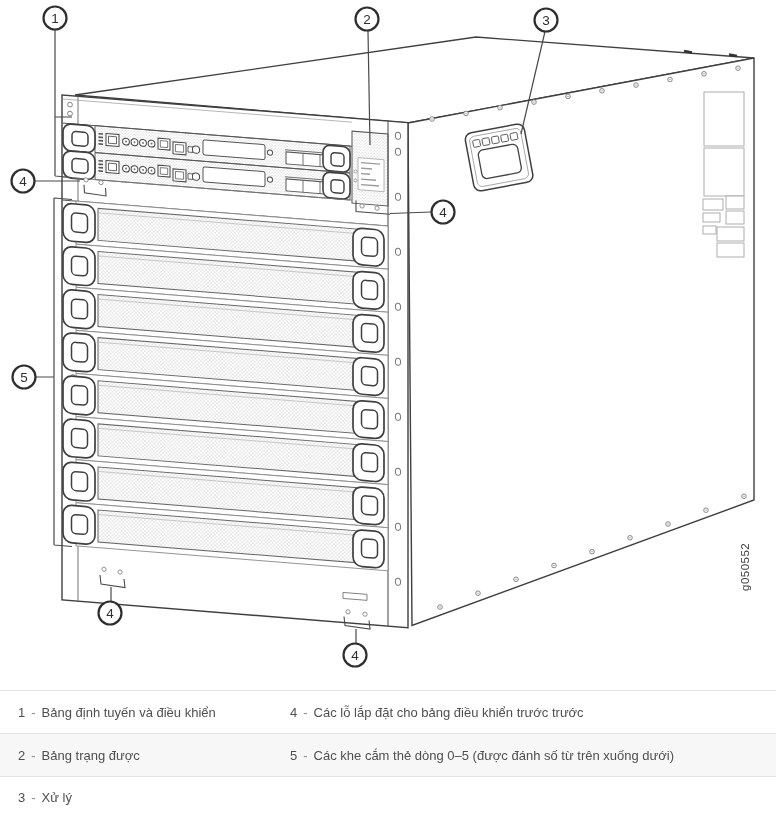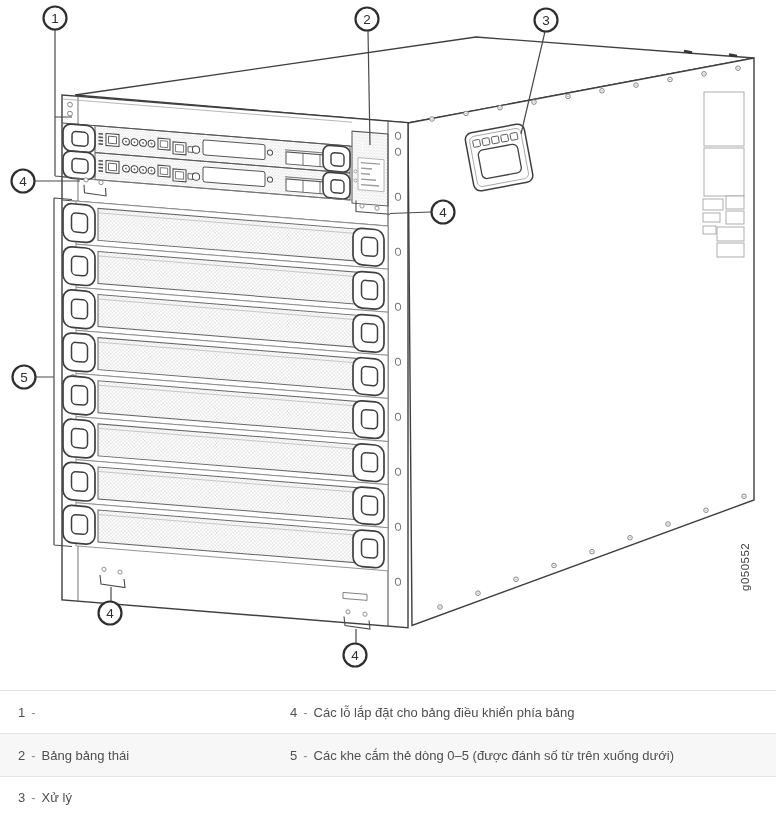--- a/index.html
+++ b/index.html
@@ -273,32 +273,33 @@
       <text class="callout-num" x="24" y="381.8">5</text>
     </g>
   </g>
 </svg>
 
 <div class="legend">
   <div class="legend-row r1">
     <div class="cell left">
       <span class="num">1</span>
       <span class="sep">-</span>
+      <span class="txt">Bảng định tuyến và điều khiển</span>
     </div>
     <div class="cell right">
       <span class="num">4</span>
       <span class="sep">-</span>
-      <span class="txt">Các lỗ lắp đặt cho bảng điều khiển phía bảng</span>
+      <span class="txt">Các lỗ lắp đặt cho bảng điều khiển trước trước</span>
     </div>
   </div>
   <div class="legend-row r2">
     <div class="cell left">
       <span class="num">2</span>
       <span class="sep">-</span>
-      <span class="txt">Bảng bảng thái</span>
+      <span class="txt">Bảng trạng được</span>
     </div>
     <div class="cell right">
       <span class="num">5</span>
       <span class="sep">-</span>
       <span class="txt">Các khe cắm thẻ dòng 0–5 (được đánh số từ trên xuống dưới)</span>
     </div>
   </div>
   <div class="legend-row r3">
     <div class="cell left">
       <span class="num">3</span>

